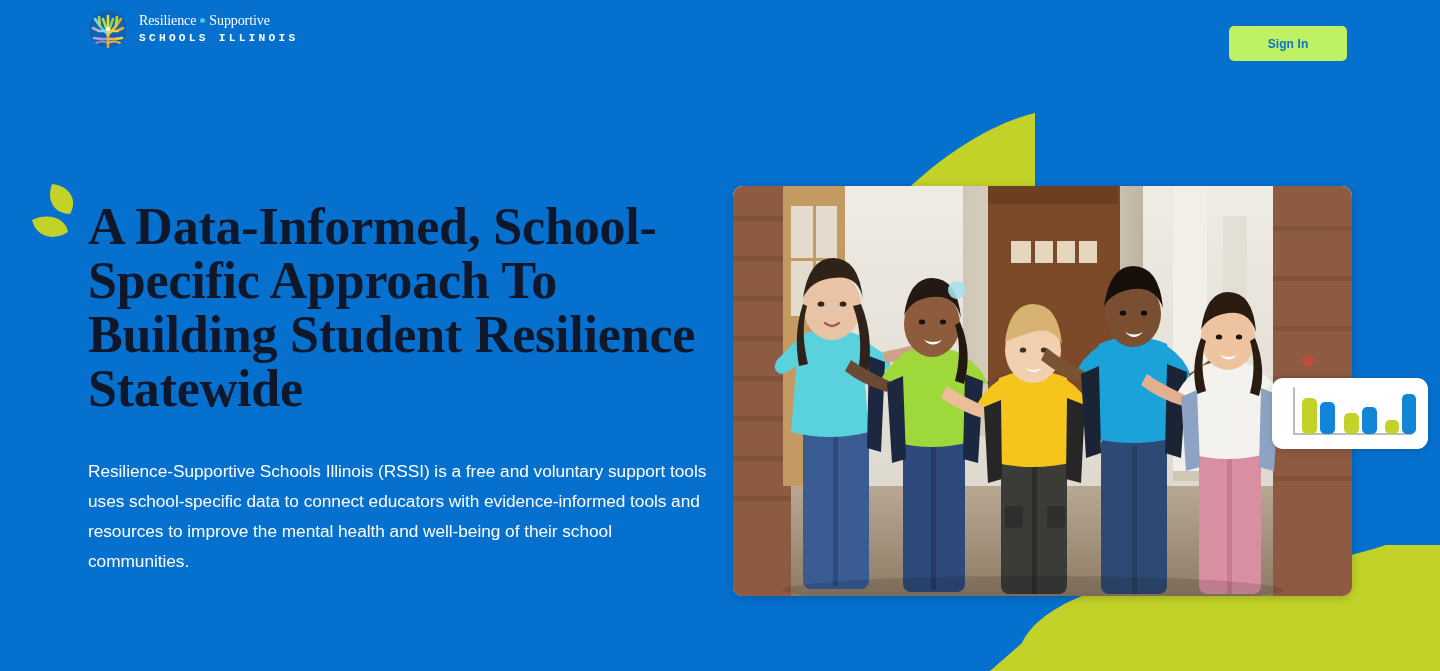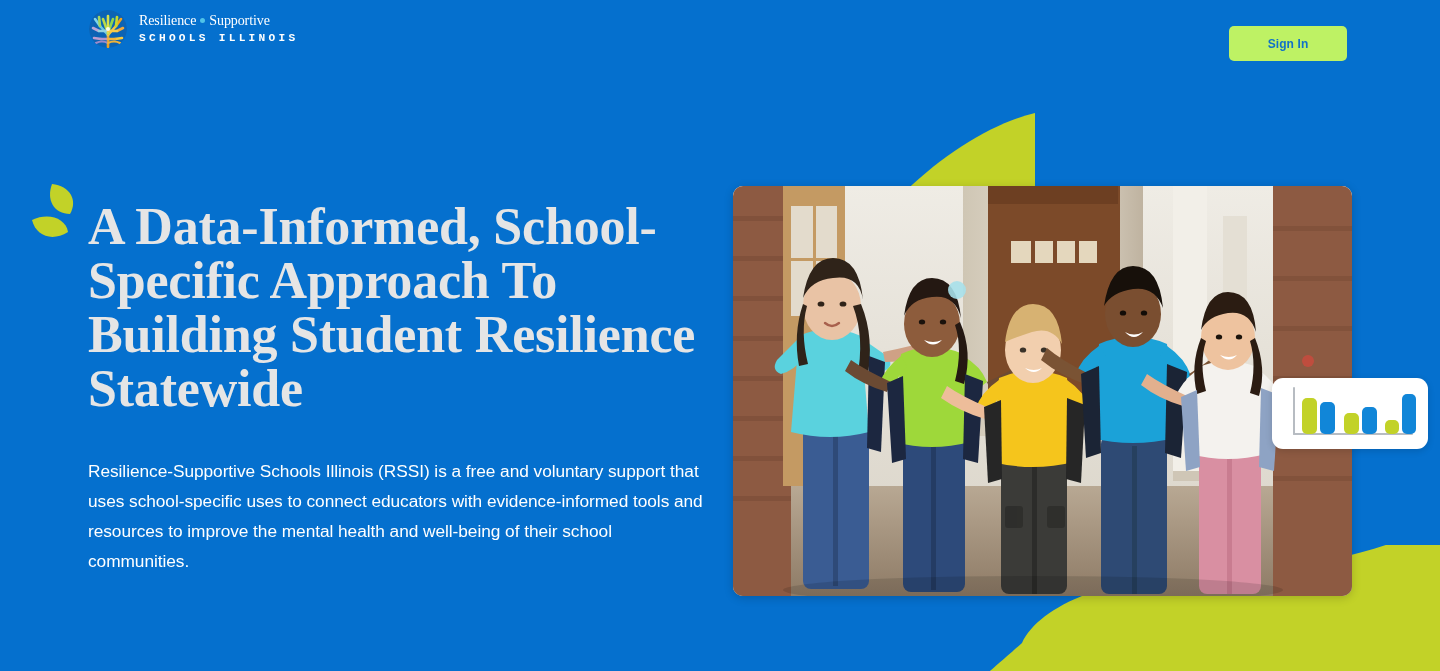--- a/index.html
+++ b/index.html
@@ -53,21 +53,21 @@
   }
   .leaves {
     position:absolute; left:-58px; top:-20px;
     width:70px; height:70px; pointer-events:none;
   }
   .hero-title {
     font-family:"Liberation Serif", serif;
     font-weight:700;
     font-size:52px;
     line-height:54px;
-    color:#e5e5e5;
+    color:#0f172a;
     letter-spacing:-0.2px;
     width:620px;
   }
   .hero-para {
     margin-top:40px;
     font-family:"Liberation Sans", sans-serif;
     font-size:17.3px;
     line-height:30px;
     color:#ffffff;
     width:620px;
@@ -354,14 +354,14 @@
   </div>
 </div>
 
 <div class="hero-left">
   <svg class="leaves" viewBox="0 0 70 70">
     <path d="M22 4 C40 6 48 20 40 34 C24 34 16 20 22 4 Z" fill="#c2d228"></path>
     <path d="M2 40 C18 32 36 38 38 52 C22 62 6 56 2 40 Z" fill="#c2d228"></path>
   </svg>
 
   <h1 class="hero-title">A Data-Informed, School-Specific Approach To Building Student Resilience Statewide</h1>
-  <p class="hero-para">Resilience-Supportive Schools Illinois (RSSI) is a free and voluntary support that uses school-specific uses to connect educators with evidence-informed tools and resources to improve the mental health and well-being of their school communities.</p>
+  <p class="hero-para">Resilience-Supportive Schools Illinois (RSSI) is a free and voluntary support tools uses school-specific data to connect educators with evidence-informed tools and resources to improve the mental health and well-being of their school communities.</p>
 </div>
 
 </body></html>

